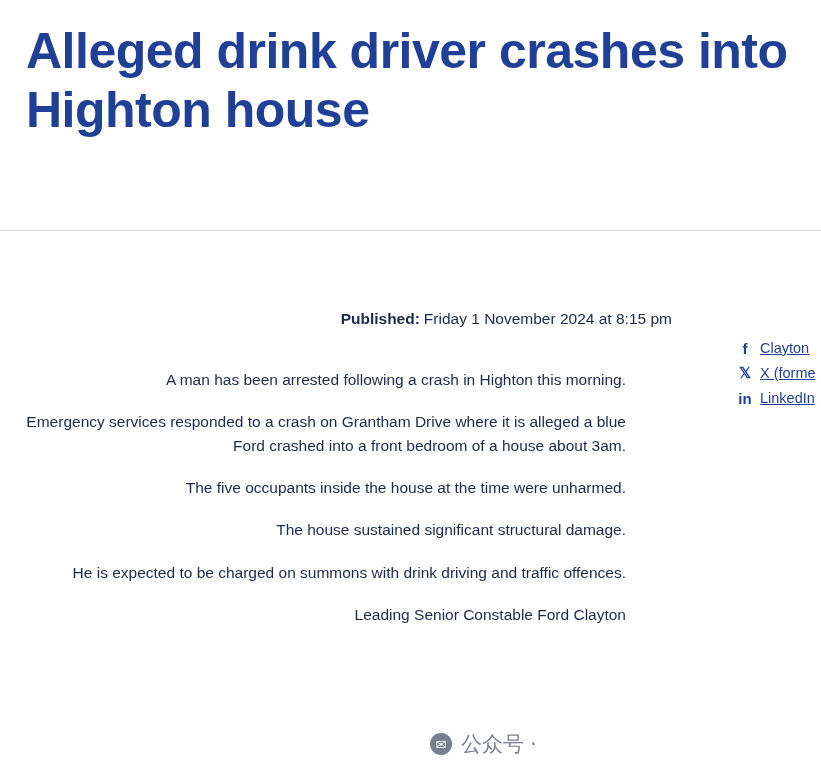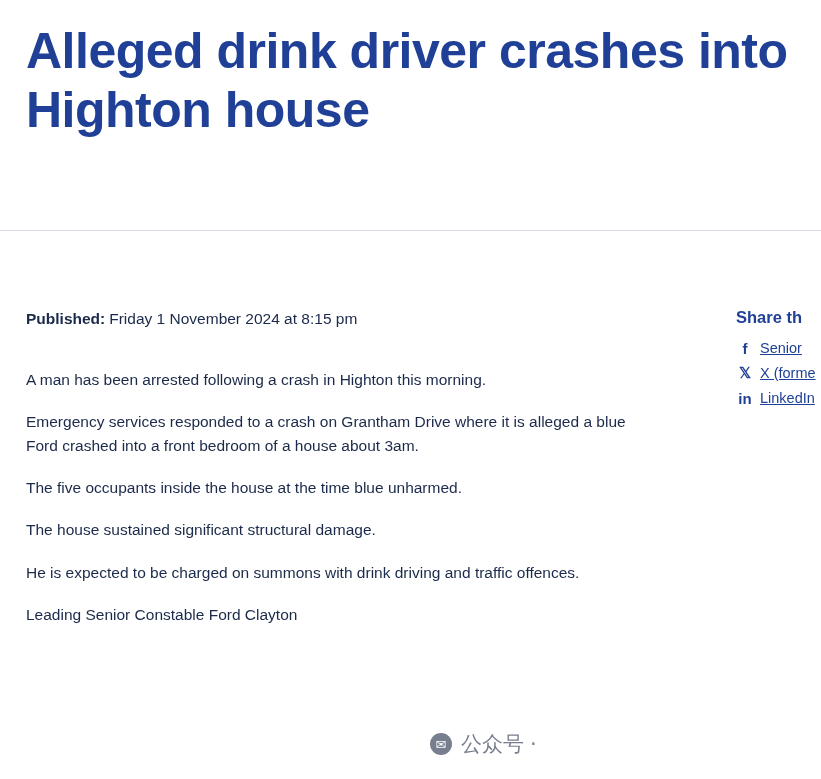--- a/index.html
+++ b/index.html
@@ -40,20 +40,21 @@
     height: 1px;
     background: #d9dde6;
   }
   .content {
     position: absolute;
     top: 252px;
     left: 0;
     right: 0;
     display: flex;
     align-items: flex-start;
+    text-align: right;
   }
   .article {
     width: 672px;
     padding-left: 26px;
     box-sizing: border-box;
   }
   .published-row {
     font-size: 15.5px;
     color: #1b2a4a;
     margin: 56px 0 0 0;
@@ -153,34 +154,34 @@
 
     <div class="article">
 
       <div class="published-row">
         <span class="published-label">Published:</span><span class="published-date">Friday 1 November 2024 at 8:15 pm</span>
       </div>
 
       <div class="body-text">
         <p>A man has been arrested following a crash in Highton this morning.</p>
         <p>Emergency services responded to a crash on Grantham Drive where it is alleged a blue Ford crashed into a front bedroom of a house about 3am.</p>
-        <p>The five occupants inside the house at the time blue unharmed.</p>
+        <p>The five occupants inside the house at the time were unharmed.</p>
         <p>The house sustained significant structural damage.</p>
         <p>He is expected to be charged on summons with drink driving and traffic offences.</p>
         <p>Leading Senior Constable Ford Clayton</p>
       </div>
 
     </div>
 
     <div class="share">
       <div class="share-title">Share th</div>
 
       <div class="share-item">
         <span class="share-icon">f</span>
-        <span class="share-link">Senior</span>
+        <span class="share-link">Clayton</span>
       </div>
 
       <div class="share-item">
         <span class="share-icon">𝕏</span>
         <span class="share-link">X (forme</span>
       </div>
 
       <div class="share-item">
         <span class="share-icon">in</span>
         <span class="share-link">LinkedIn</span>

